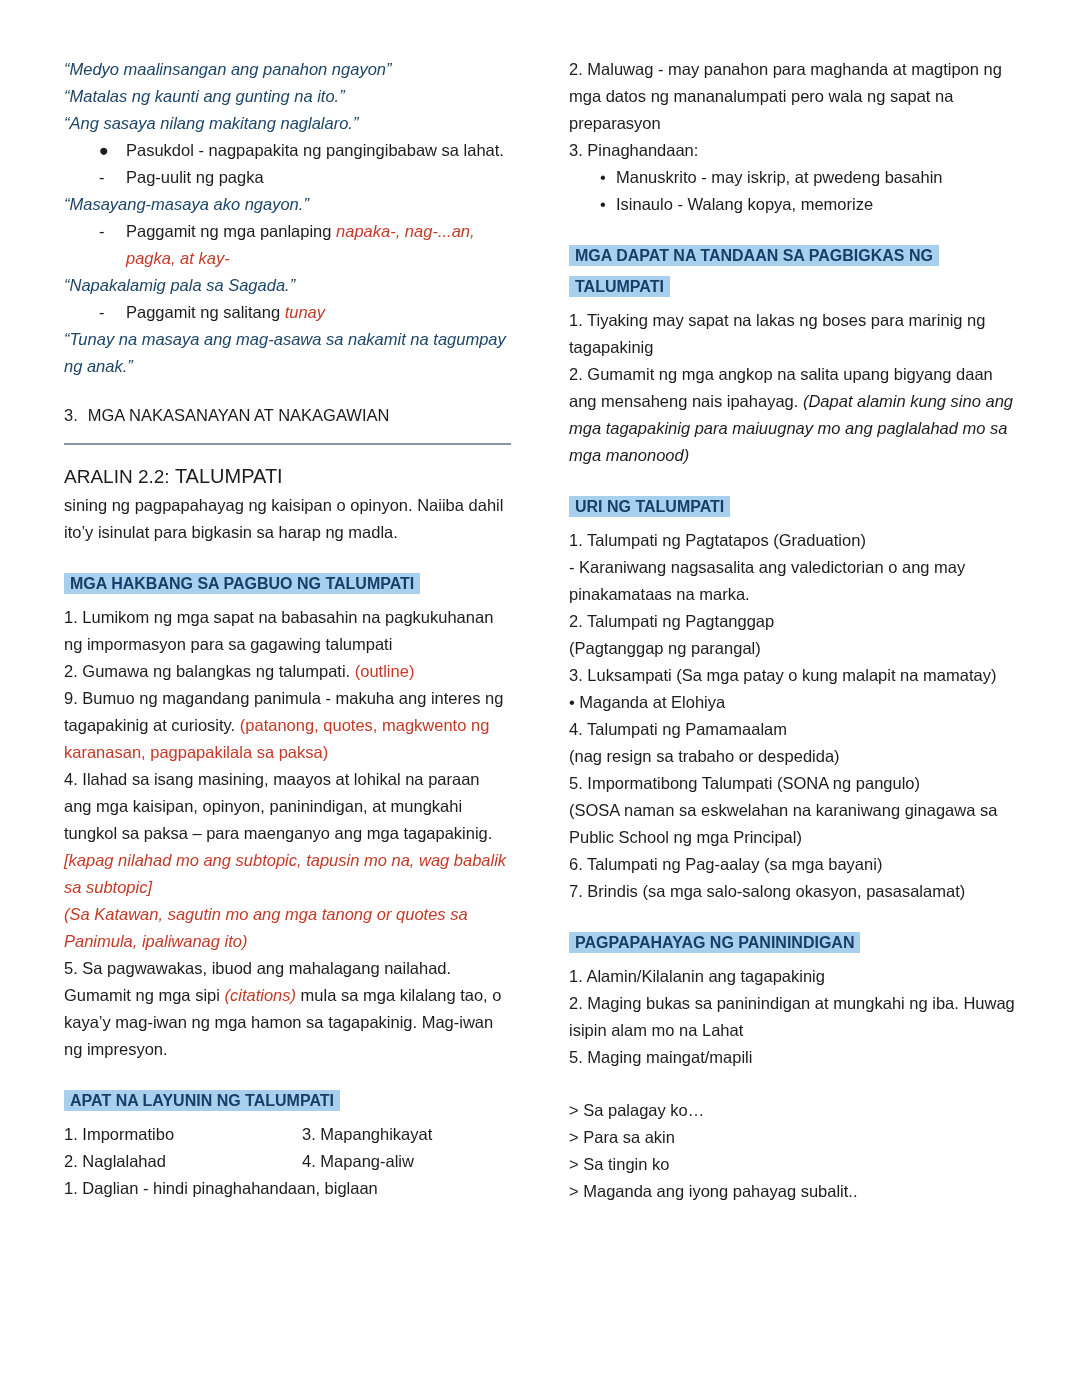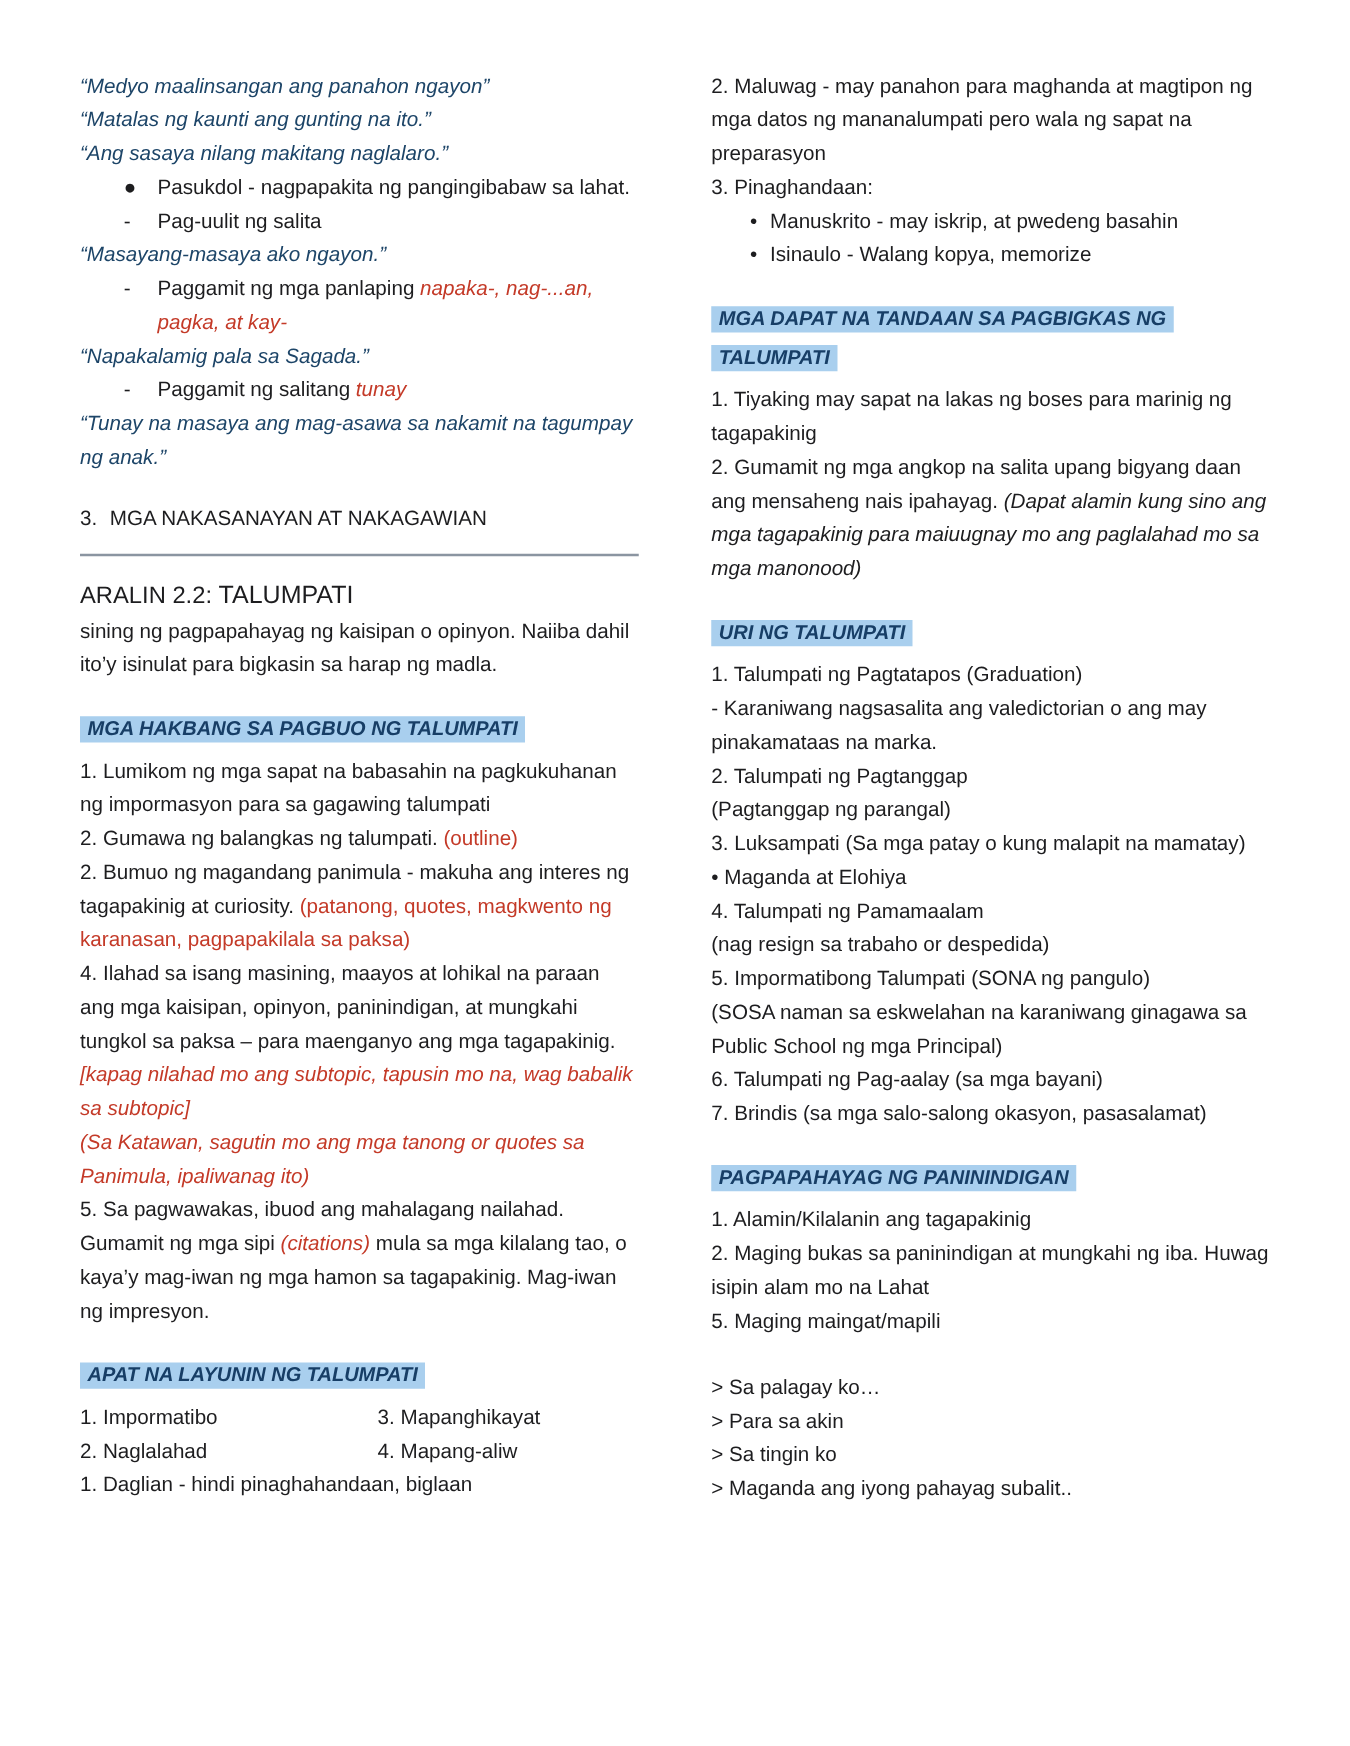--- a/index.html
+++ b/index.html
@@ -27,21 +27,21 @@
   .red { color: #c43a28; }
   .li  { position: relative; padding-left: 62px; }
   .li > .marker { position: absolute; left: 35px; top: 0; }
   .li2 { position: relative; padding-left: 47px; }
   .li2 > .marker { position: absolute; left: 31px; top: 0; }
   .numbered-head { margin-top: 22px; }
   .numbered-head .num { margin-right: 10px; }
   .divider { border: none; border-top: 2px solid #8b95a1; margin: 14px 0 16px 0; }
   .aralin { font-size: 19px; line-height: 31px; }
   .aralin .title { font-size: 20px; }
-  .sec { margin-top: 22px; margin-bottom: 5px; line-height: 30px; font-style: italic; }
+  .sec { margin-top: 22px; margin-bottom: 5px; line-height: 30px; }
   .sec-title {
     display: inline;
     background: #a9cfee;
     color: #173e66;
     font-weight: bold;
     font-size: 16px;
     padding: 2px 6px;
     -webkit-box-decoration-break: clone;
     box-decoration-break: clone;
   }
@@ -59,21 +59,21 @@
     <p class="quote">“Matalas ng kaunti ang gunting na ito.”</p>
     <p class="quote">“Ang sasaya nilang makitang naglalaro.”</p>
 
     <div class="li">
       <span class="marker">●</span>
       <span class="b">Pasukdol</span><span> - nagpapakita ng pangingibabaw sa lahat.</span>
     </div>
 
     <div class="li">
       <span class="marker b">-</span>
-      <span class="b">Pag-uulit ng salita</span>
+      <span class="b">Pag-uulit ng pagka</span>
     </div>
 
     <p class="quote">“Masayang-masaya ako ngayon.”</p>
 
     <div class="li">
       <span class="marker">-</span>
       <span class="b">Paggamit ng mga panlaping </span><span class="red i">napaka-, nag-...an, pagka, at kay-</span>
     </div>
 
     <p class="quote">“Napakalamig pala sa Sagada.”</p>
@@ -94,21 +94,21 @@
     <p class="aralin">
       <span>ARALIN 2.2: </span><span class="b title">TALUMPATI</span>
     </p>
     <p>sining ng pagpapahayag ng kaisipan o opinyon. Naiiba dahil ito’y isinulat para bigkasin sa harap ng madla.</p>
 
     <p class="sec">
       <span class="sec-title">MGA HAKBANG SA PAGBUO NG TALUMPATI</span>
     </p>
     <p>1. Lumikom ng mga sapat na babasahin na pagkukuhanan ng impormasyon para sa gagawing talumpati</p>
     <p><span>2. Gumawa ng balangkas ng talumpati. </span><span class="red">(outline)</span></p>
-    <p><span>2. Bumuo ng magandang panimula - makuha ang interes ng tagapakinig at curiosity. </span><span class="red">(patanong, quotes, magkwento ng karanasan, pagpapakilala sa paksa)</span></p>
+    <p><span>9. Bumuo ng magandang panimula - makuha ang interes ng tagapakinig at curiosity. </span><span class="red">(patanong, quotes, magkwento ng karanasan, pagpapakilala sa paksa)</span></p>
     <p><span>4. Ilahad sa isang masining, maayos at lohikal na paraan ang mga kaisipan, opinyon, paninindigan, at mungkahi tungkol sa paksa – para maenganyo ang mga tagapakinig. </span><span class="red b i">[kapag nilahad mo ang subtopic, tapusin mo na, wag babalik sa subtopic]</span><br><span class="red i">(Sa Katawan, sagutin mo ang mga tanong or quotes sa Panimula, ipaliwanag ito)</span></p>
     <p><span>5. Sa pagwawakas, ibuod ang mahalagang nailahad. Gumamit ng mga sipi </span><span class="red i">(citations)</span><span> mula sa mga kilalang tao, o kaya’y mag-iwan ng mga hamon sa tagapakinig. Mag-iwan ng impresyon.</span></p>
 
     <p class="sec">
       <span class="sec-title">APAT NA LAYUNIN NG TALUMPATI</span>
     </p>
     <div class="layunin-grid">
       <p><span>1. </span><span class="b">Impormatibo</span></p>
       <p><span>3. </span><span class="b">Mapanghikayat</span></p>
       <p><span>2. </span><span class="b">Naglalahad</span></p>

